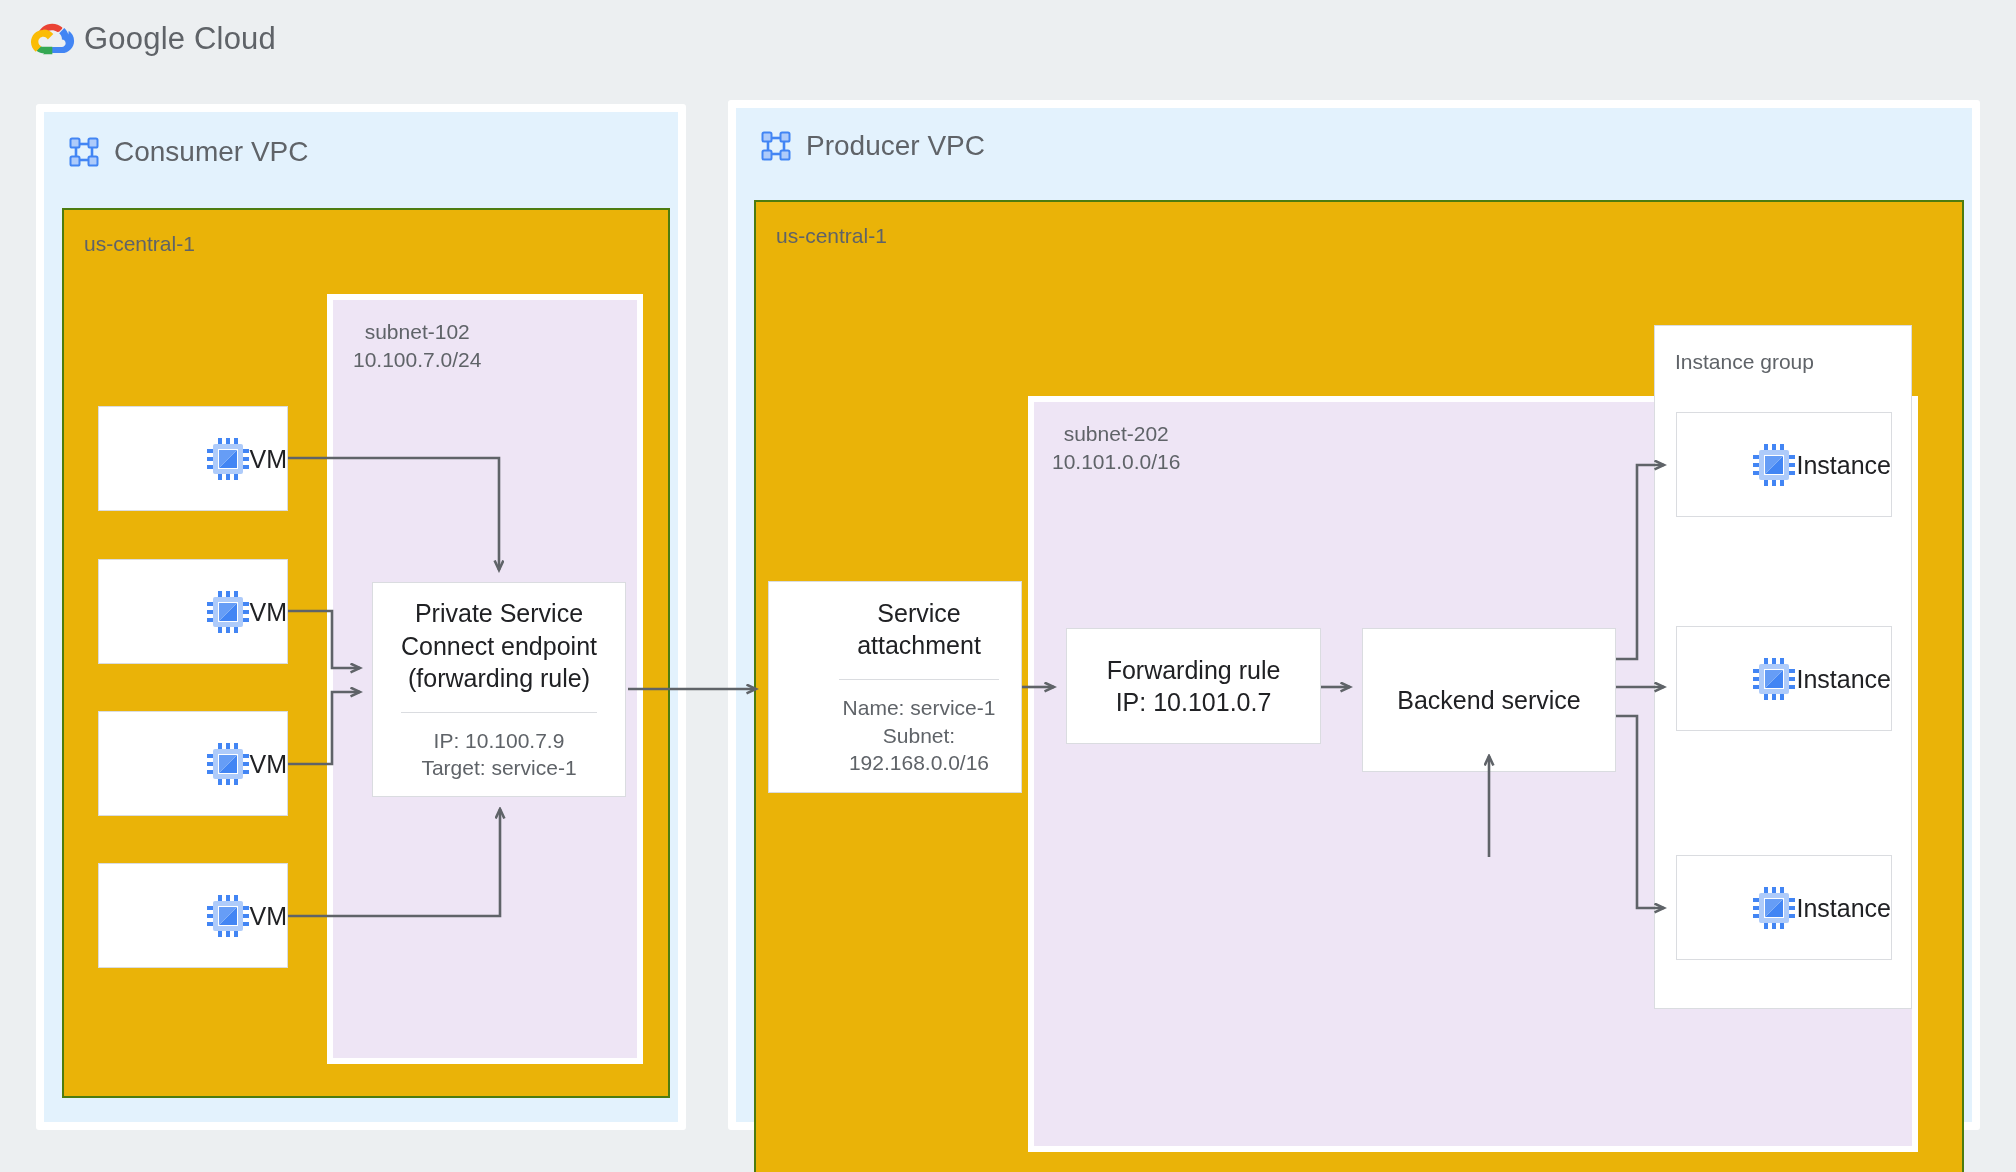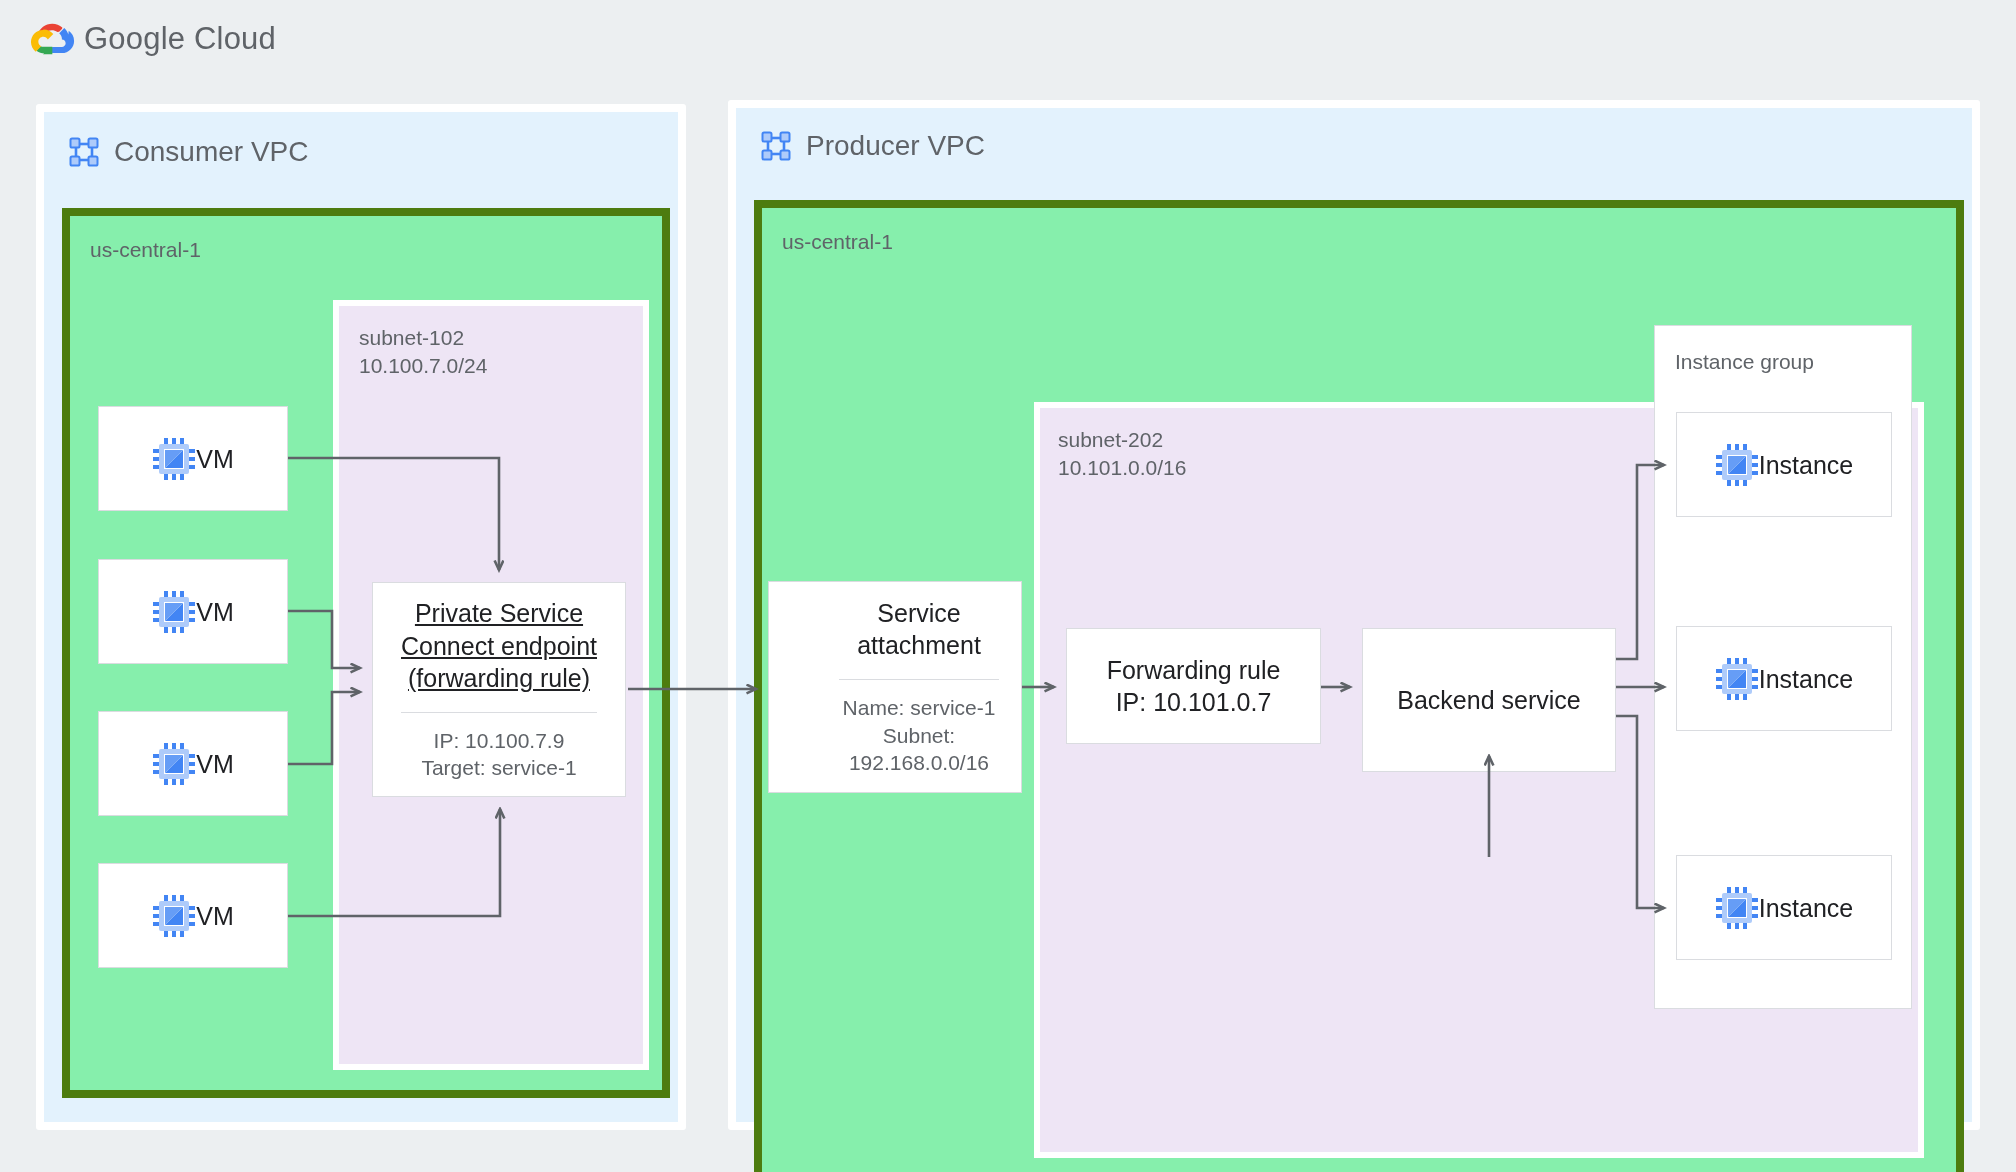--- a/index.html
+++ b/index.html
@@ -14,33 +14,33 @@
   .stage{position:absolute;left:0;top:0;width:2016px;height:1172px;}
   .abs{position:absolute;box-sizing:border-box;}
 
   
   #brand{left:30px;top:16px;display:flex;align-items:center;gap:8px;}
   #brand .logo{width:46px;height:46px;display:block;}
   #brand .wordmark{font-size:31px;color:#5f6368;letter-spacing:.2px;white-space:nowrap;}
 
   
   .vpc{background:#e3f2fd;border:8px solid #ffffff;border-radius:3px;}
-  .region{background:#86efac;border:8px solid #4d7c0f;}
+  .region{background:#eab308;border:2px solid #4d7c0f;text-align:center;}
   .subnet{background:#eee5f5;border:6px solid #ffffff;}
   .panel-label{font-size:21px;color:#5f6368;line-height:1.32;white-space:pre-line;}
   .vpc-title{display:flex;align-items:center;gap:14px;}
   .vpc-title .txt{font-size:28px;color:#5f6368;}
 
   
   .node{
     background:#ffffff;border:1px solid #dadce0;
     display:flex;align-items:center;justify-content:center;
     text-align:center;color:#202124;font-size:23px;line-height:1.28;
   }
-  .node.vm{justify-content:center;}
+  .node.vm{justify-content:flex-end;}
   .node.vm .lbl{font-size:25px;color:#202124;}
   .node .stack{display:flex;flex-direction:column;align-items:center;justify-content:center;width:100%;}
   .node .title{font-size:25px;color:#202124;line-height:1.3;}
   .node .rule{width:78%;height:1px;background:#dadce0;margin:17px 0 14px 0;}
   .node .meta{font-size:21px;color:#5f6368;line-height:1.32;}
   .group-box{background:#ffffff;border:1px solid #dadce0;}
   .group-label{font-size:21px;color:#5f6368;}
 
   
   svg.wires{position:absolute;left:0;top:0;width:2016px;height:1172px;pointer-events:none;}
@@ -176,21 +176,21 @@
       <rect x="7" y="7" width="30" height="30" rx="2" fill="#aecbfa"></rect>
       <rect x="12" y="12" width="20" height="20" fill="#ffffff"></rect>
       <path d="M13 31 L31 13 L31 31 Z" fill="#4285f4"></path>
       <path d="M13 31 L13 13 L31 13 Z" fill="#669df6"></path>
     </svg>
     <span class="lbl">VM</span>
   </div>
 
   <div class="abs node" style="left:372px;top:582px;width:254px;height:215px;">
     <div class="stack">
-      <div class="title" style="white-space:pre-line;text-decoration:underline;">Private Service
+      <div class="title" style="white-space:pre-line;">Private Service
 Connect endpoint
 (forwarding rule)</div>
       <div class="rule"></div>
       <div class="meta" style="white-space:pre-line;">IP: 10.100.7.9
 Target: service-1</div>
     </div>
   </div>
 
   <div class="abs vpc" style="left:728px;top:100px;width:1252px;height:1030px;">
 

